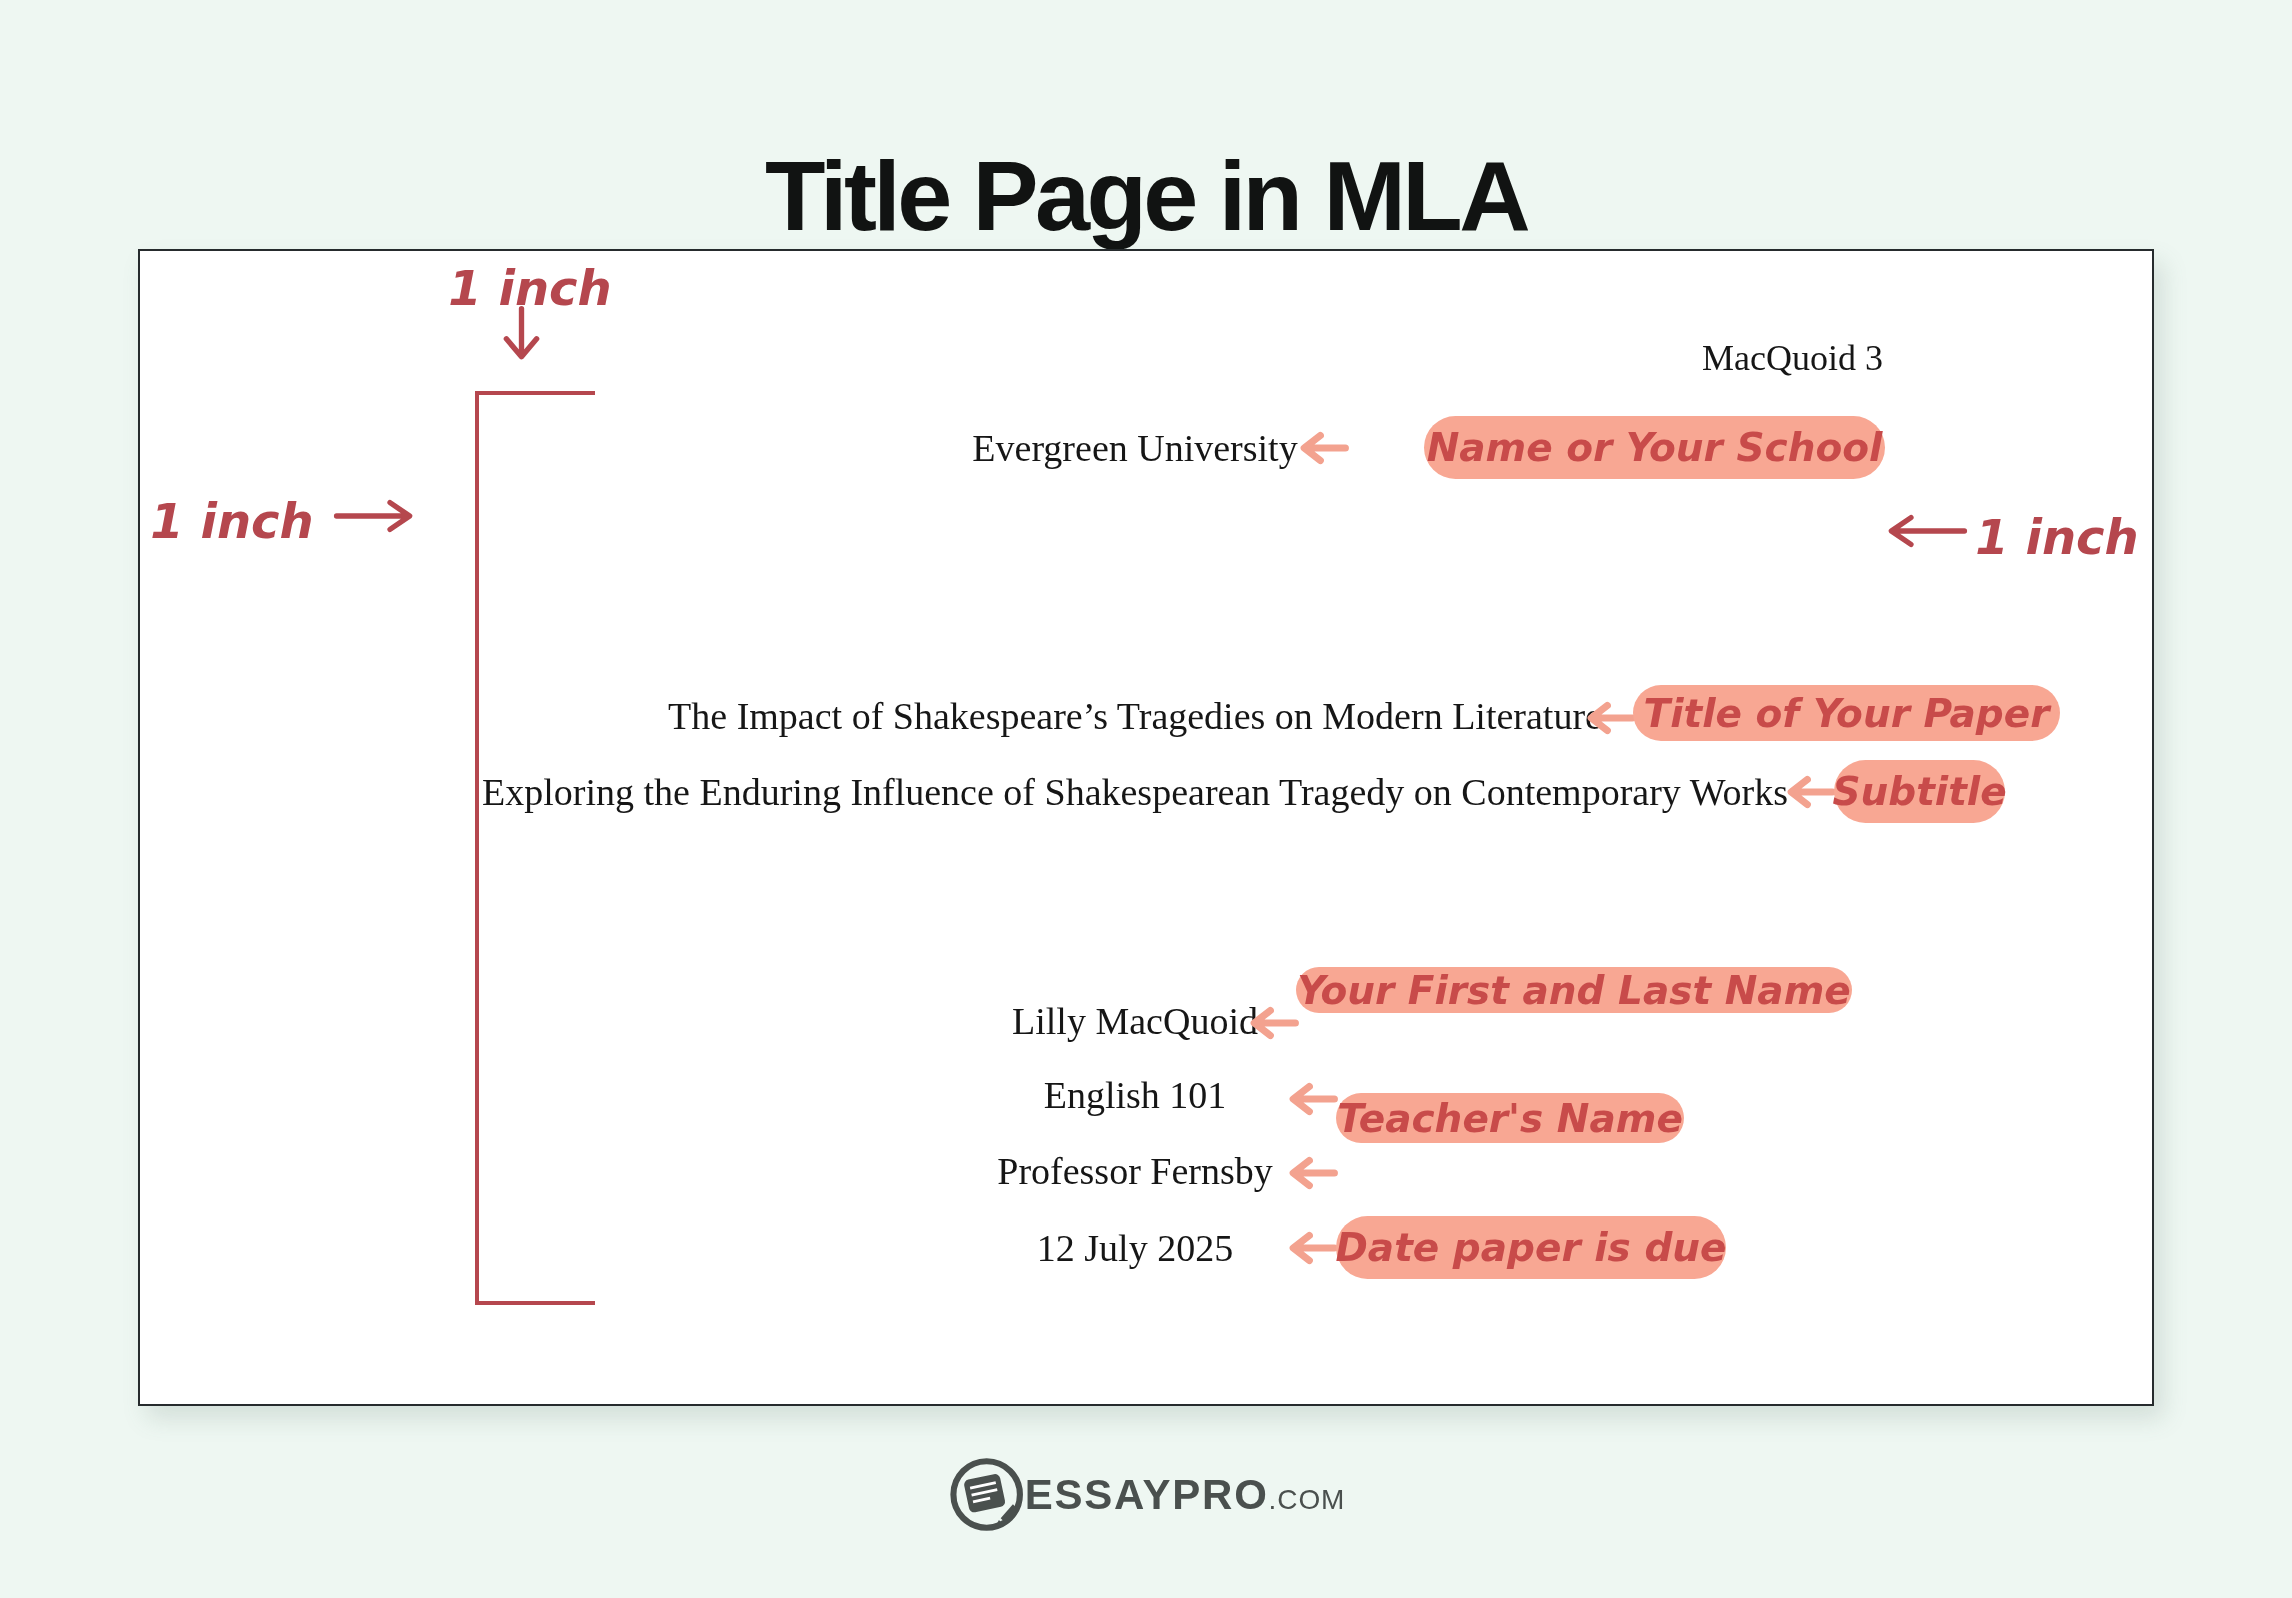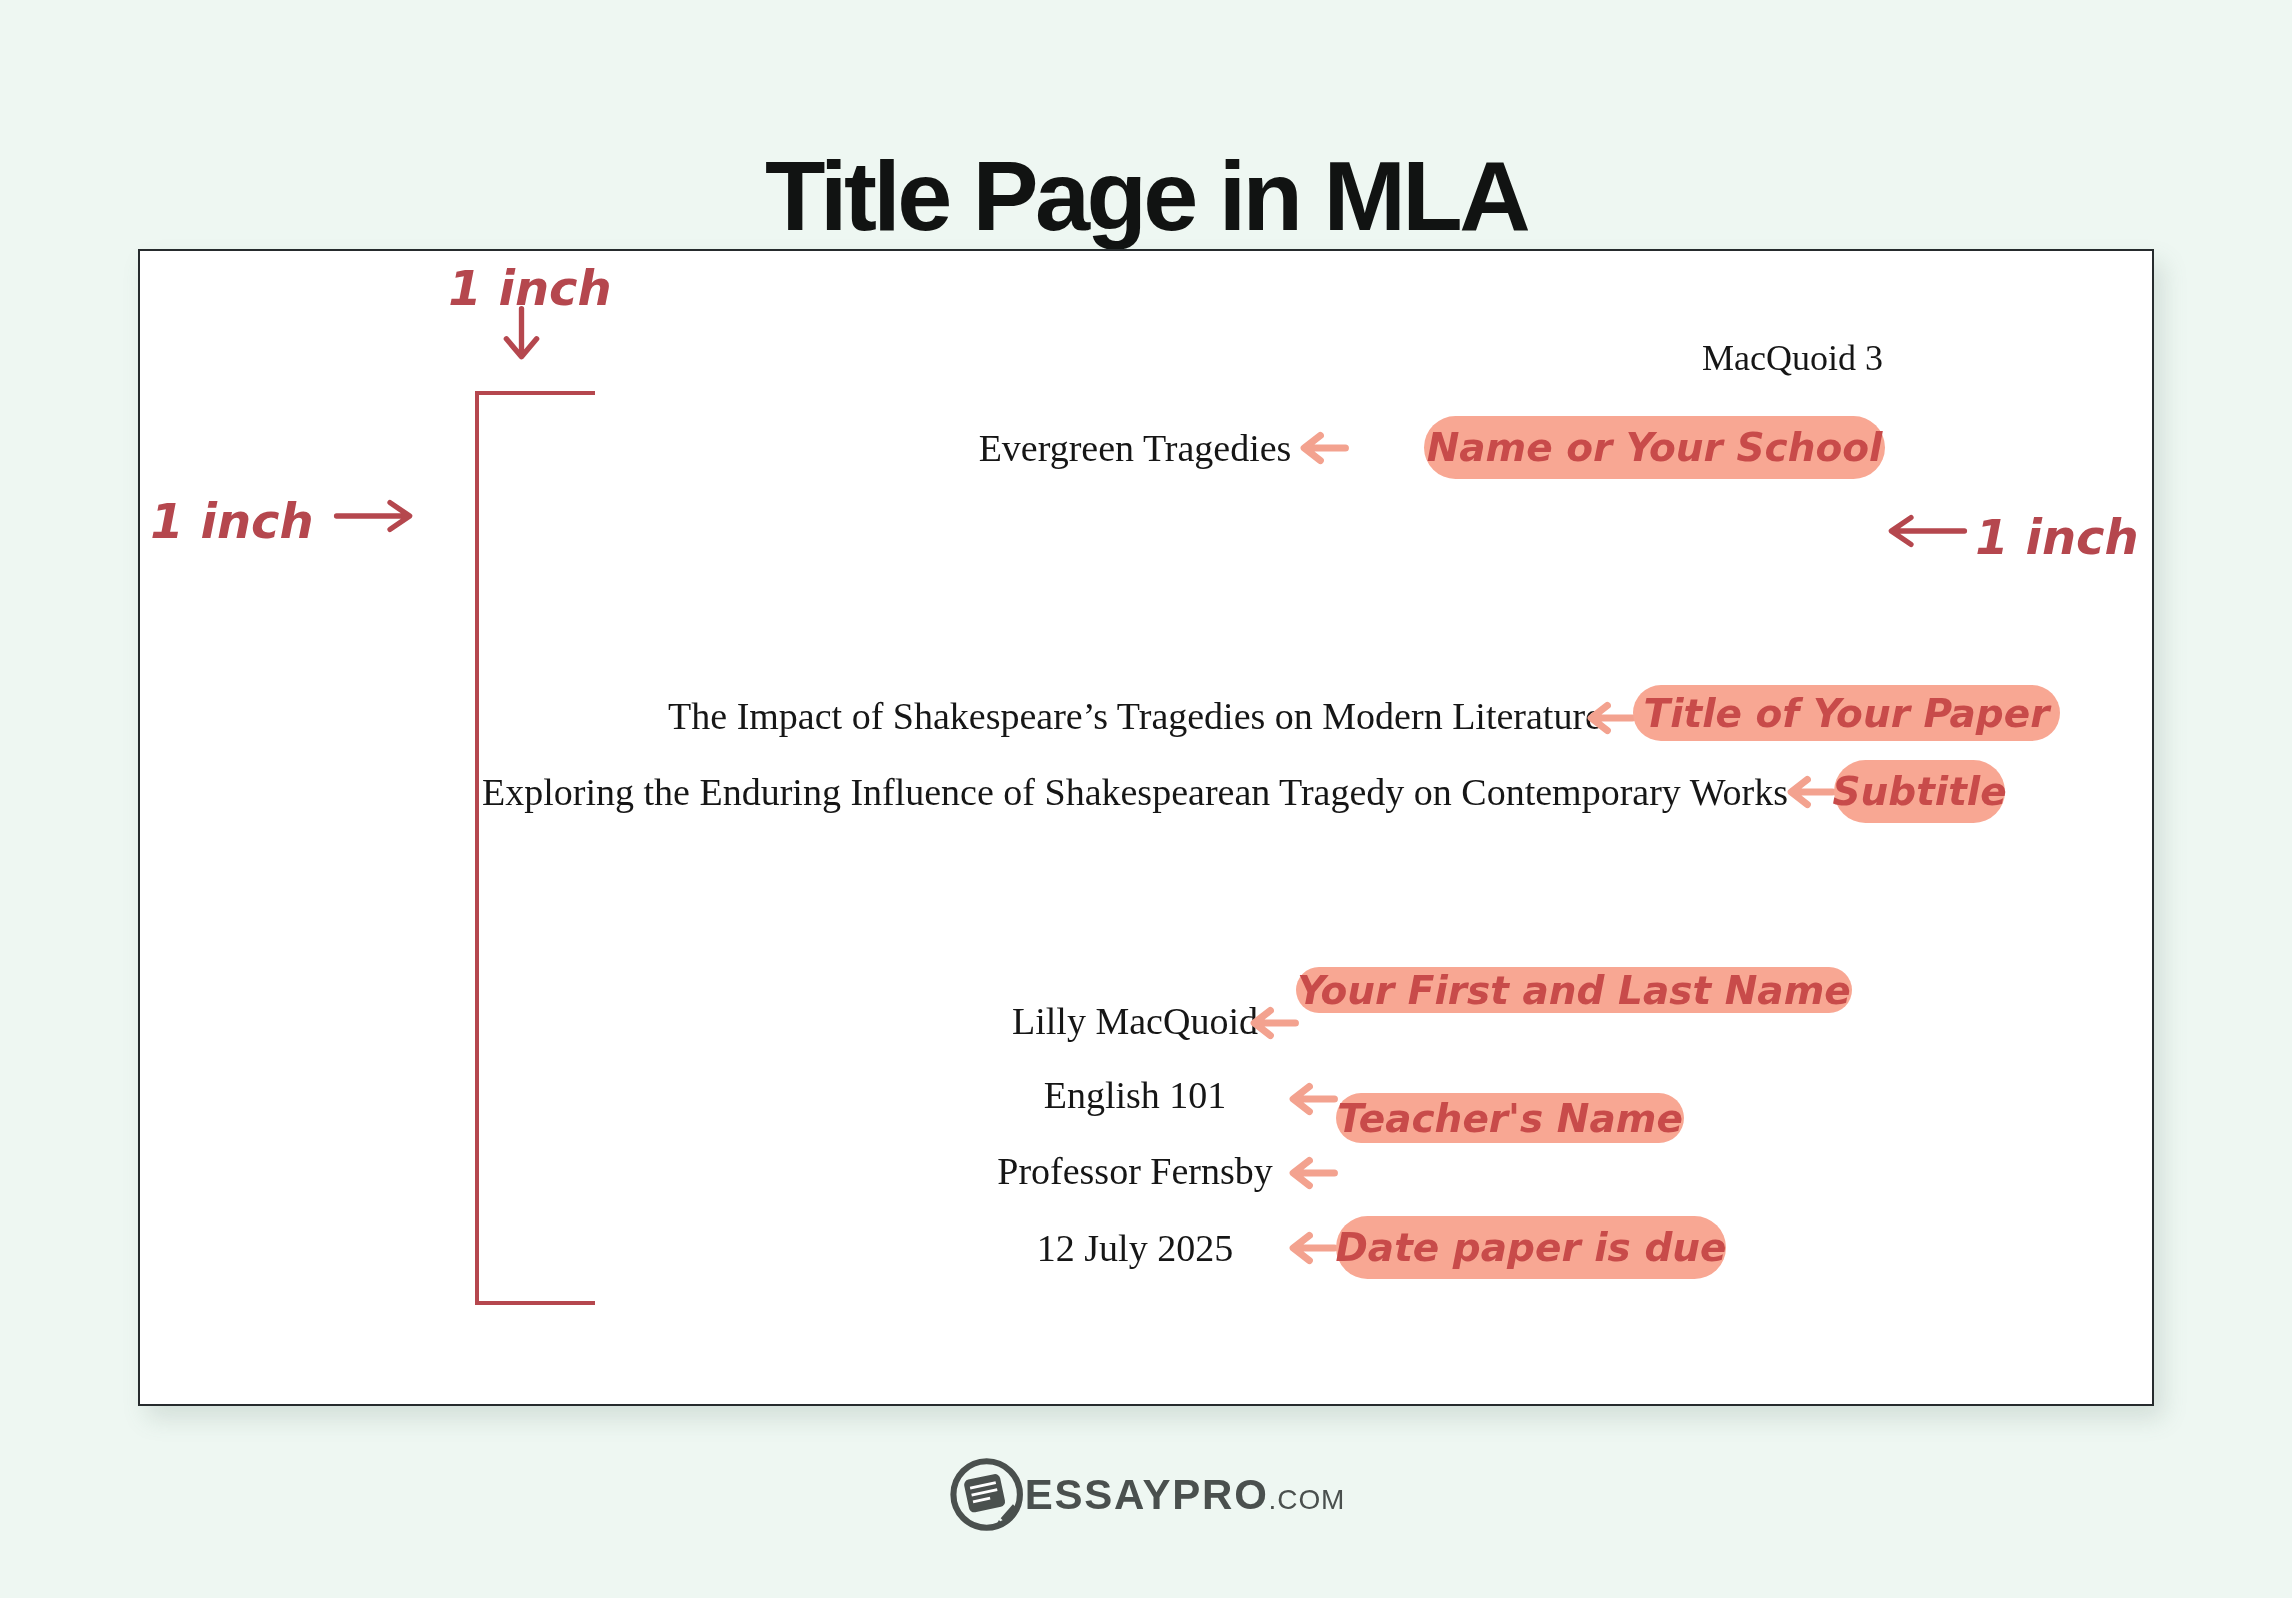--- a/index.html
+++ b/index.html
@@ -58,21 +58,21 @@
 </style>
 </head>
 <body>
 
 <h1 class="page-title">Title Page in MLA</h1>
 
 <div class="mla-doc">
 
   <div class="running-head">MacQuoid 3</div>
 
-  <div class="doc-line" style="top:174px;">Evergreen Tragedies</div>
+  <div class="doc-line" style="top:174px;">Evergreen University</div>
   <div class="doc-line" style="top:442px;">The Impact of Shakespeare’s Tragedies on Modern Literature</div>
   <div class="doc-line" style="top:518px;">Exploring the Enduring Influence of Shakespearean Tragedy on Contemporary Works</div>
   <div class="doc-line" style="top:747px;">Lilly MacQuoid</div>
   <div class="doc-line" style="top:821px;">English 101</div>
   <div class="doc-line" style="top:897px;">Professor Fernsby</div>
   <div class="doc-line" style="top:974px;">12 July 2025</div>
 
   <div class="hand margin-label" style="left:390px;top:9px;">1 inch</div>
   <svg class="arrow-svg" style="left:360px;top:54px;" width="43" height="57" viewBox="0 0 48 64">
     <path d="M24 4 L24 54 M7 38 L24 58 L41 38" stroke="#b5474e" stroke-width="6" fill="none" stroke-linecap="round" stroke-linejoin="round"></path>

